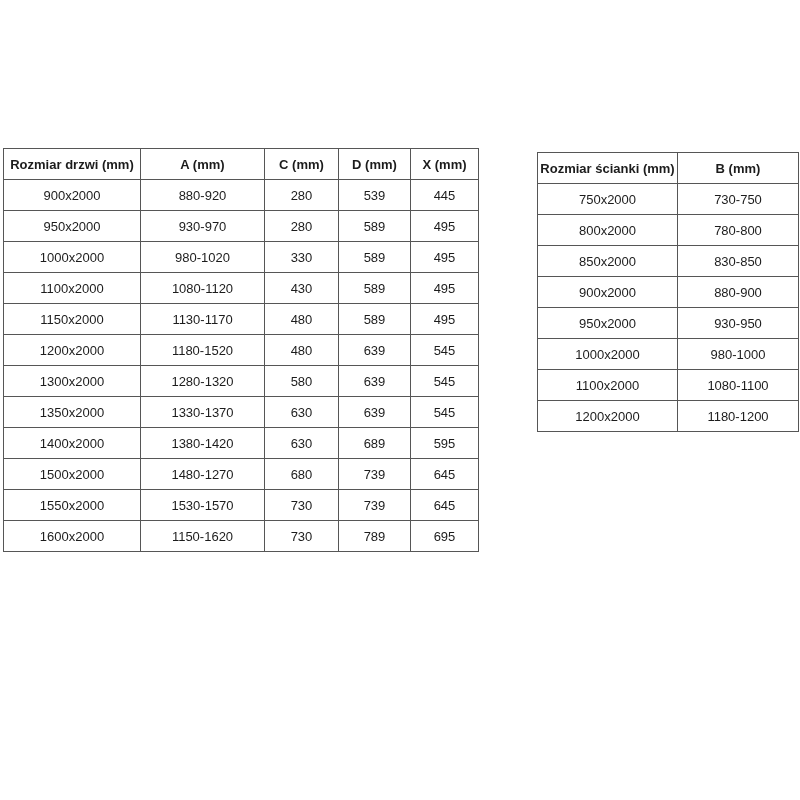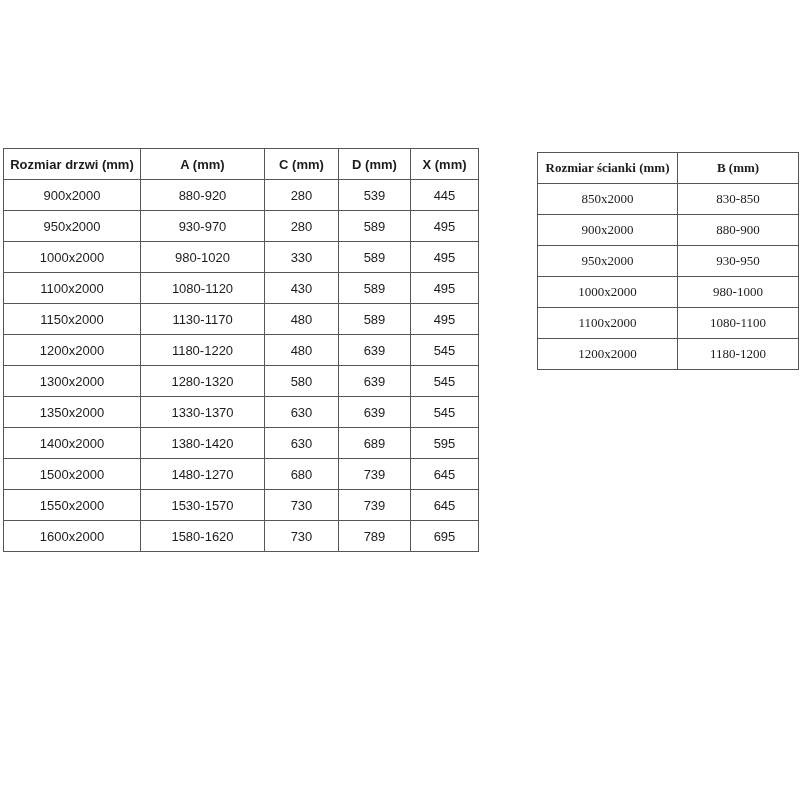--- a/index.html
+++ b/index.html
@@ -26,21 +26,21 @@
     height: 30px;
     padding: 0;
     font-size: 13px;
     color: #1c1c1c;
     white-space: nowrap;
     overflow: hidden;
   }
   th { font-weight: 700; }
   td { font-weight: 400; }
   #door-table { left: 3px;   top: 148px; width: 475px; }
-  #wall-table { left: 537px; top: 152px; width: 261px; font-family: Liberation Serif, serif; }
+  #wall-table { left: 537px; top: 152px; width: 261px; }
 </style>
 </head>
 <body>
 
 <div>
 
   <table id="door-table">
     <colgroup>
       <col style="width:137px">
       <col style="width:124px">
@@ -88,21 +88,21 @@
         </tr>
         <tr>
           <td>1150x2000</td>
           <td>1130-1170</td>
           <td>480</td>
           <td>589</td>
           <td>495</td>
         </tr>
         <tr>
           <td>1200x2000</td>
-          <td>1180-1220</td>
+          <td>1180-1520</td>
           <td>480</td>
           <td>639</td>
           <td>545</td>
         </tr>
         <tr>
           <td>1300x2000</td>
           <td>1280-1320</td>
           <td>580</td>
           <td>639</td>
           <td>545</td>
@@ -130,40 +130,48 @@
         </tr>
         <tr>
           <td>1550x2000</td>
           <td>1530-1570</td>
           <td>730</td>
           <td>739</td>
           <td>645</td>
         </tr>
         <tr>
           <td>1600x2000</td>
-          <td>1580-1620</td>
+          <td>1150-1620</td>
           <td>730</td>
           <td>789</td>
           <td>695</td>
         </tr>
       </tbody>
     </table>
 
   <table id="wall-table">
     <colgroup>
       <col style="width:140px">
       <col style="width:121px">
     </colgroup>
   <thead>
         <tr>
           <th>Rozmiar ścianki (mm)</th>
           <th>B (mm)</th>
         </tr>
       </thead>
       <tbody>
+        <tr>
+          <td>750x2000</td>
+          <td>730-750</td>
+        </tr>
+        <tr>
+          <td>800x2000</td>
+          <td>780-800</td>
+        </tr>
         <tr>
           <td>850x2000</td>
           <td>830-850</td>
         </tr>
         <tr>
           <td>900x2000</td>
           <td>880-900</td>
         </tr>
         <tr>
           <td>950x2000</td>

